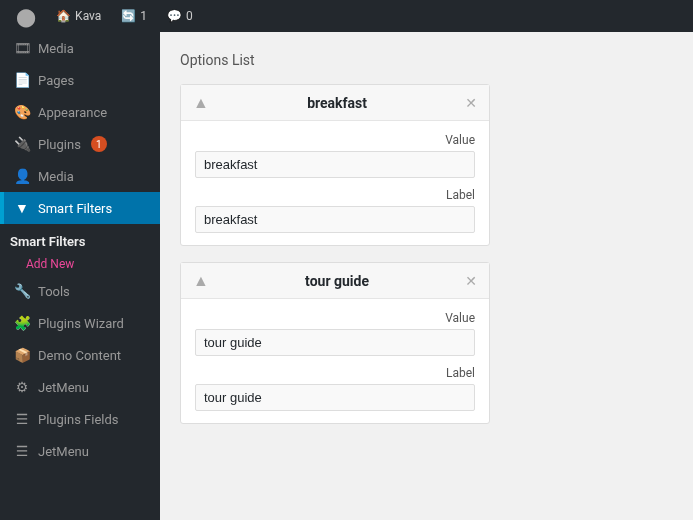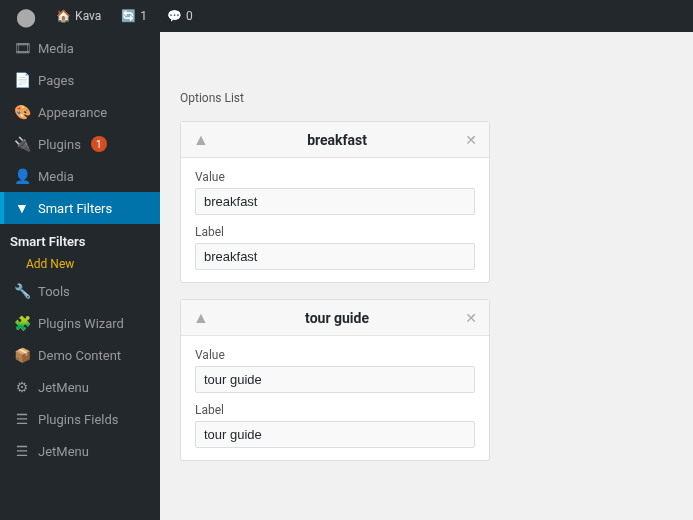--- a/index.html
+++ b/index.html
@@ -70,38 +70,37 @@
     .sidebar-section-title {
       color: #eee;
       font-size: 13px;
       font-weight: 600;
       padding: 10px 10px 4px;
     }
     .sidebar-sub-item {
       display: flex;
       align-items: center;
       padding: 4px 10px 4px 26px;
-      color: #eab308;
+      color: #ec4899;
       font-size: 12px;
       cursor: pointer;
     }
 
     
     .main-content {
       flex: 1;
       background: #f1f1f1;
       overflow-y: auto;
       padding: 20px 20px 20px 20px;
     }
 
     .options-list-title {
-      font-size: 12px;
+      font-size: 14px;
       color: #555;
       margin-bottom: 16px;
-      margin-top: 39px;
     }
 
     
     .option-card {
       background: #fff;
       border: 1px solid #ddd;
       border-radius: 3px;
       margin-bottom: 16px;
       width: 100%;
       max-width: 310px;
@@ -132,20 +131,21 @@
       font-size: 14px;
       line-height: 1;
     }
     .option-card-body {
       padding: 12px 14px;
     }
     .field-label {
       font-size: 12px;
       color: #555;
       margin-bottom: 4px;
+      text-align: right;
     }
     .field-input {
       width: 100%;
       border: 1px solid #ddd;
       background: #f9f9f9;
       padding: 5px 8px;
       font-size: 13px;
       color: #23282d;
       border-radius: 2px;
       margin-bottom: 10px;

